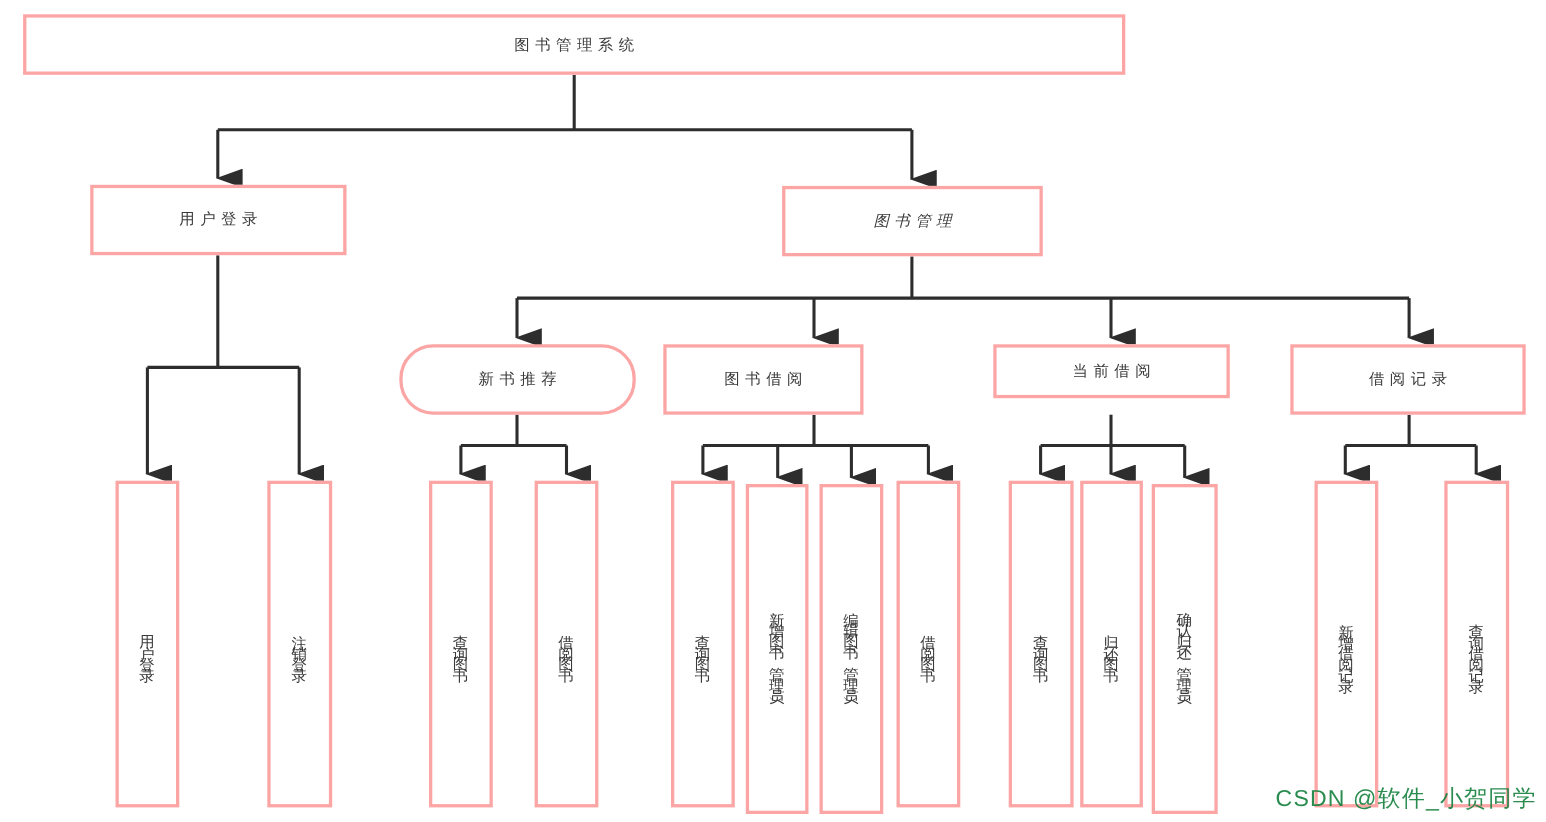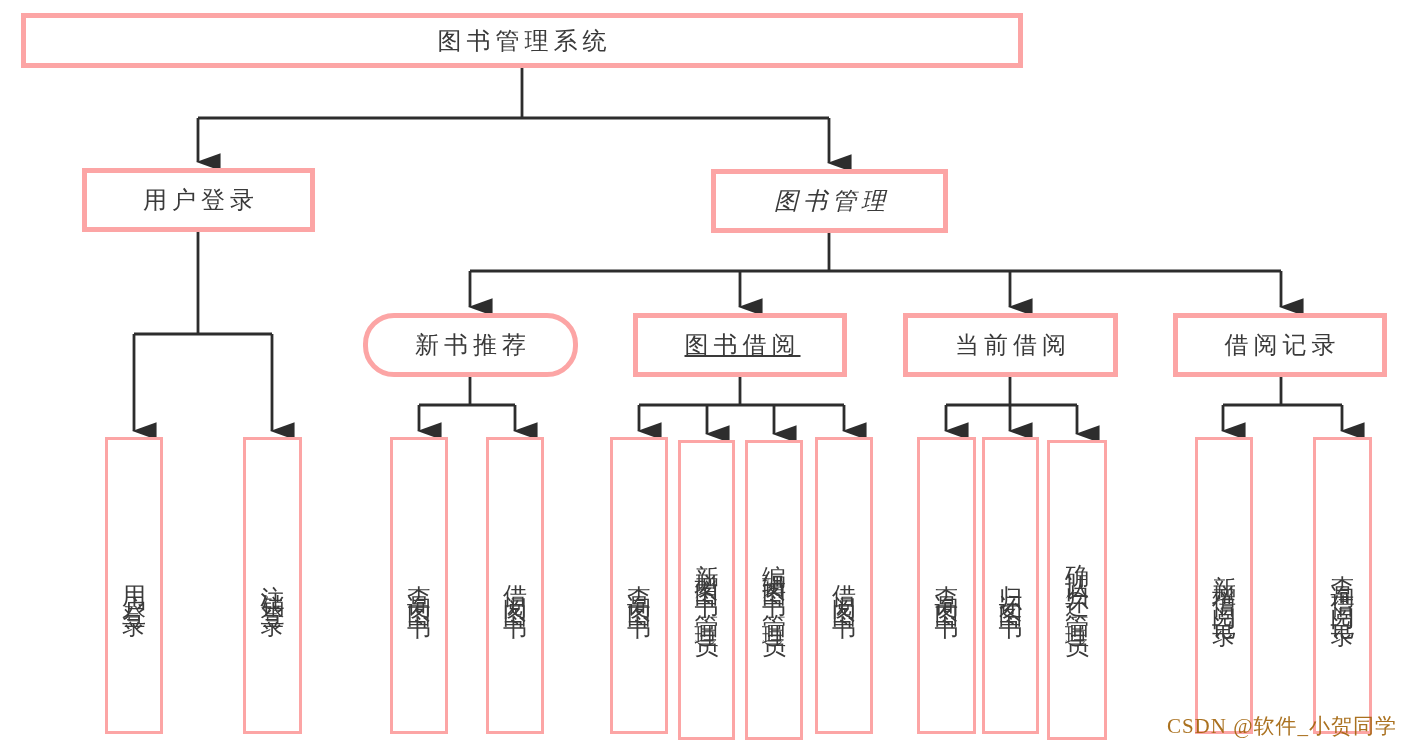--- a/index.html
+++ b/index.html
@@ -13,52 +13,51 @@
   }
   #wires {
     position: absolute;
     left: 0; top: 0;
     width: 1405px; height: 747px;
   }
   .node {
     position: absolute;
     box-sizing: border-box;
     background: #ffffff;
-    border: 5px solid #fca5a5;
+    border: 3px solid #fca5a5;
     display: flex;
     align-items: center;
     justify-content: center;
     color: #3a3a3a;
-    font-size: 24px;
+    font-size: 14px;
   }
   .hnode span {
     letter-spacing: 5px;
     text-indent: 5px;
     white-space: nowrap;
   }
   .leaf {
     border-width: 3px;
   }
   .leaf span {
     writing-mode: vertical-rl;
     text-orientation: mixed;
     letter-spacing: 10px;
     line-height: 1;
   }
   #watermark {
     position: absolute;
     right: 8px;
     bottom: 7px;
     font-size: 21px;
-    color: #a16207;
+    color: #15803d;
     opacity: 0.9;
     letter-spacing: 1px;
     white-space: nowrap;
     z-index: 5;
-    font-family: Liberation Serif, serif;
   }
 </style>
 </head>
 <body>
 
 <div id="canvas">
 
   <svg id="wires" viewBox="0 0 1405 747" xmlns="http://www.w3.org/2000/svg">
     <defs>
       <marker id="arrow" viewBox="0 0 10 14" refX="5" refY="13" markerWidth="6.2" markerHeight="8.7" markerUnits="strokeWidth" orient="auto">
@@ -116,24 +115,24 @@
   <div class="node hnode" style="left:82px; top:168px; width:233px; height:64px;">
     <span>用户登录</span>
   </div>
   <div class="node hnode" style="left:711px; top:169px; width:237px; height:64px;font-style:italic;">
     <span>图书管理</span>
   </div>
 
   <div class="node hnode" style="left:363px; top:313px; width:215px; height:64px;border-radius:31px;">
     <span>新书推荐</span>
   </div>
-  <div class="node hnode" style="left:633px; top:313px; width:214px; height:64px;text-decoration:underline;">
+  <div class="node hnode" style="left:603px; top:313px; width:182px; height:64px;">
     <span>图书借阅</span>
   </div>
-  <div class="node hnode" style="left:903px; top:313px; width:215px; height:64px;">
+  <div class="node hnode" style="left:903px; top:313px; width:215px; height:49px;">
     <span>当前借阅</span>
   </div>
   <div class="node hnode" style="left:1173px; top:313px; width:214px; height:64px;font-family:Liberation Serif, serif;">
     <span>借阅记录</span>
   </div>
 
   <div class="node leaf" style="left:105px; top:437px; width:58px; height:297px;">
     <span>用户登录</span>
   </div>
   <div class="node leaf" style="left:243px; top:437px; width:59px; height:297px;">

